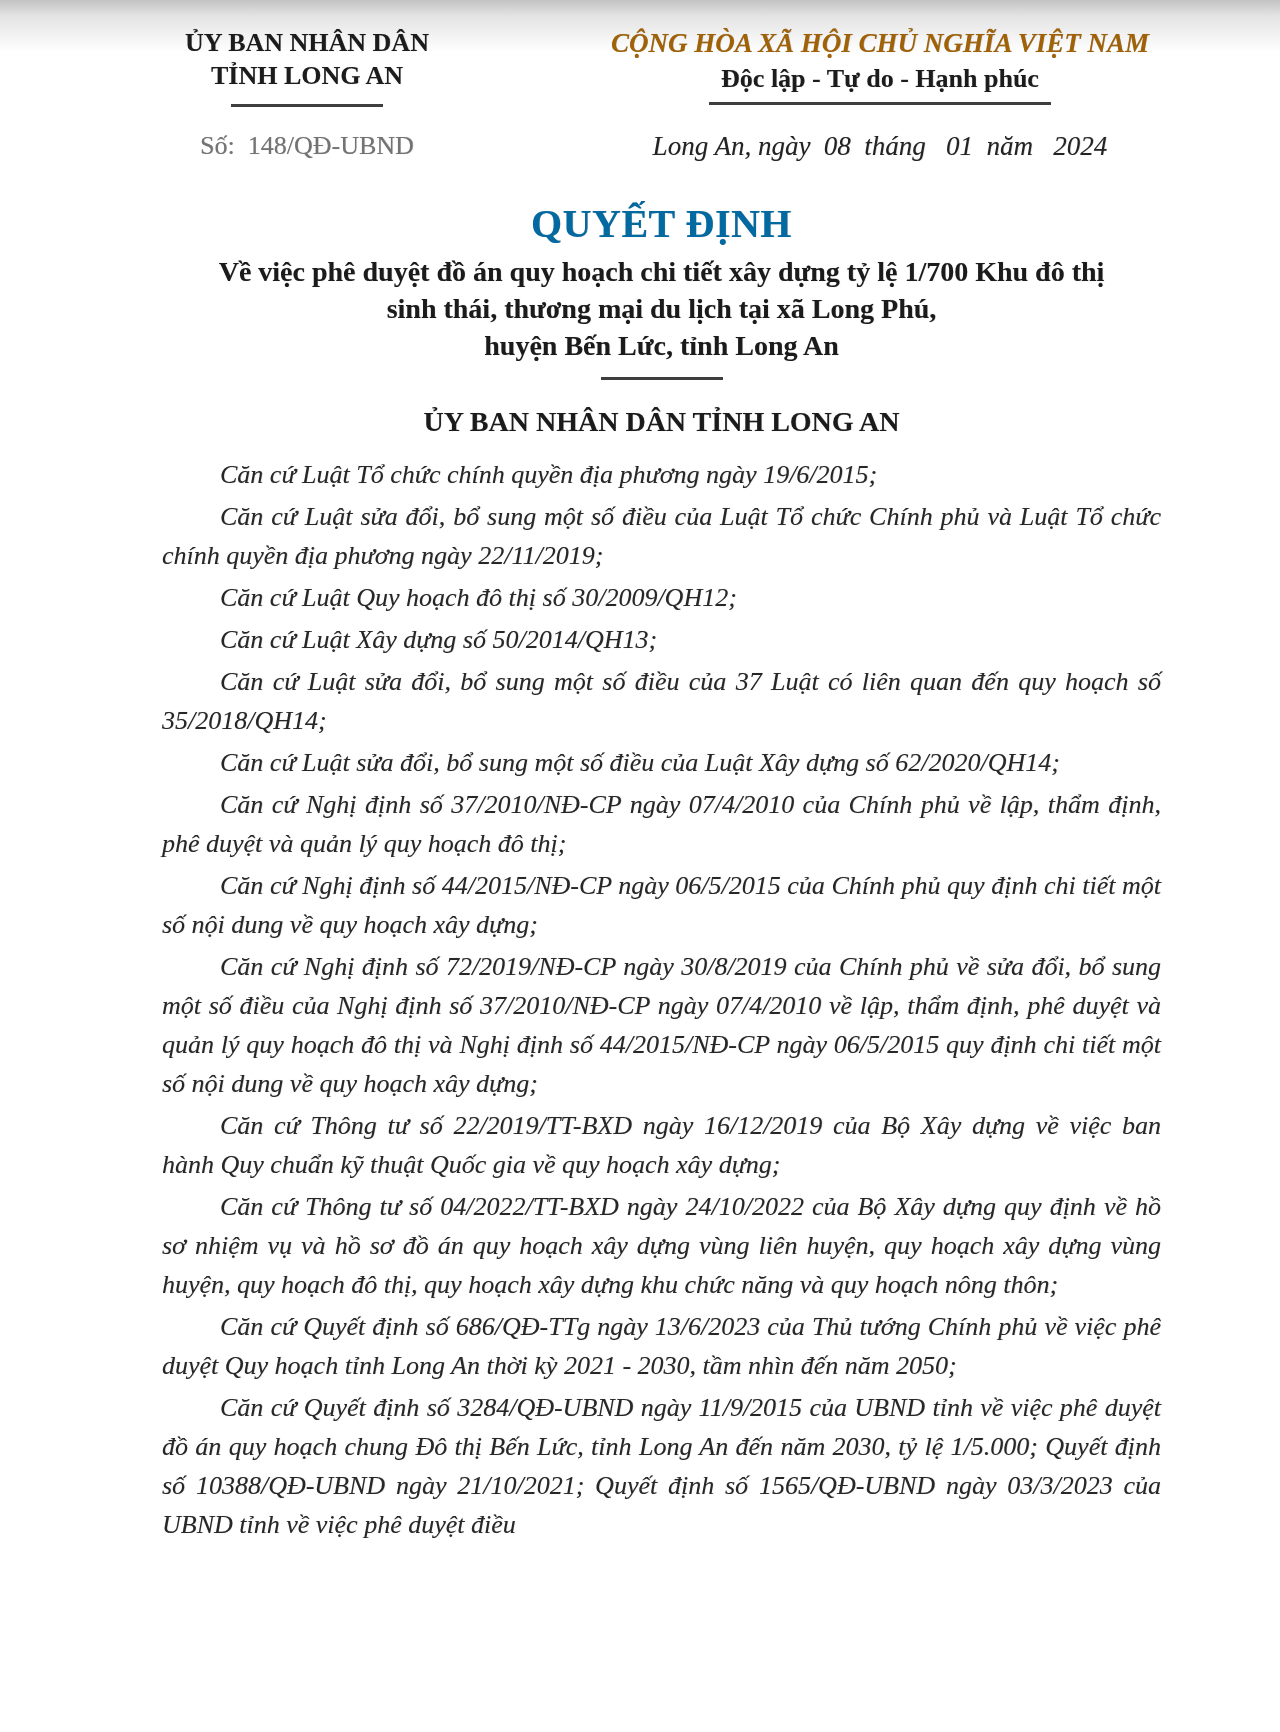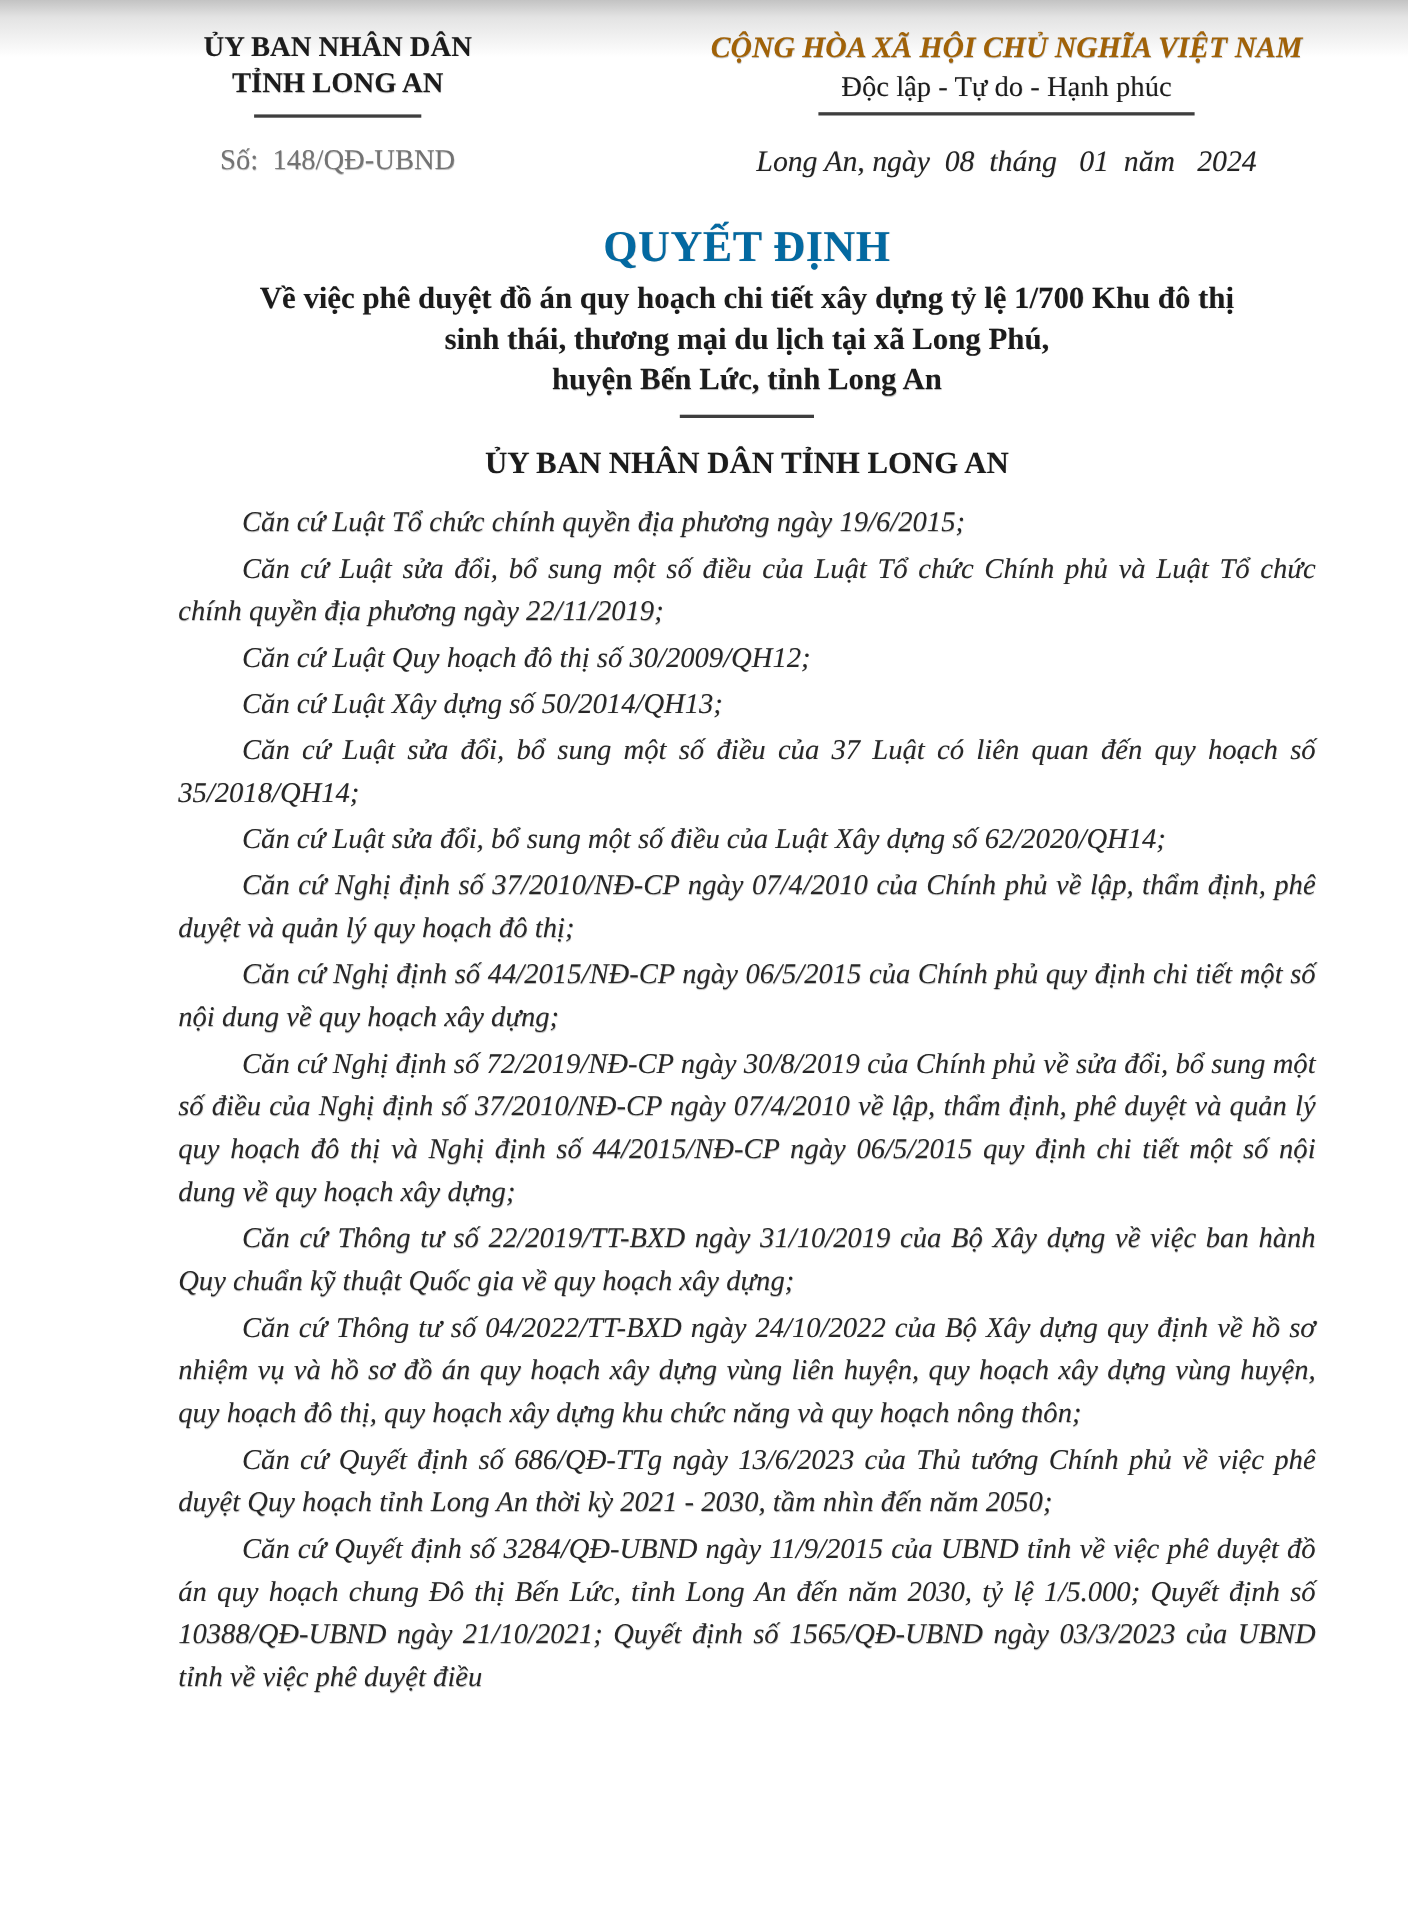--- a/index.html
+++ b/index.html
@@ -15,31 +15,31 @@
   }
   .top-shade {
     position: absolute;
     top: 0; left: 0; right: 0;
     height: 52px;
     background: linear-gradient(180deg, #c3c3c3 0%, #e3e3e3 30%, #ffffff 100%);
     pointer-events: none;
   }
   .content {
     position: relative;
-    padding: 26px 84px 0 162px; 
+    padding: 26px 119px 0 162px; 
   }
   .soft { text-shadow: 0.3px 0.3px 0.7px rgba(45,45,45,0.35); }
 
   
   .header { display: flex; justify-content: space-between; align-items: flex-start; }
   .header-left  { width: 290px; text-align: center; }
   .header-right { width: 562px; text-align: center; }
   .org-line   { font-weight: bold; font-size: 26px; line-height: 33px; color: #1c1c1c; }
   .motto-line1{ font-weight: bold; font-size: 27px; line-height: 34px; color: #a16207; font-style: italic; }
-  .motto-line2{ font-weight: normal; font-size: 26px; line-height: 33px; margin-top: 2px; color: #1c1c1c; }
+  .motto-line2{ font-weight: bold; font-size: 26px; line-height: 33px; margin-top: 2px; color: #1c1c1c; }
   .rule { height: 3px; background: #3e3e3e; }
   .rule-left  { width: 152px; margin: 12px auto 0; }
   .rule-right { width: 342px; margin: 7px auto 0; }
   .doc-number { margin-top: 24px; font-size: 26px; white-space: pre; color: #737373; }
   .dateline   { margin-top: 26px; font-style: italic; font-size: 27px; white-space: pre; color: #232323; }
 
   
   .title-block { text-align: center; margin-top: 38px; }
   .decision-title { font-size: 40px; font-weight: bold; margin: 0; color: #0369a1; letter-spacing: 0.5px; }
   .subtitle-line { font-size: 28px; font-weight: bold; line-height: 37px; color: #1b1b1b; }
@@ -102,20 +102,20 @@
     <div class="body-text">
       <p class="para soft">Căn cứ Luật Tổ chức chính quyền địa phương ngày 19/6/2015;</p>
       <p class="para soft">Căn cứ Luật sửa đổi, bổ sung một số điều của Luật Tổ chức Chính phủ và Luật Tổ chức chính quyền địa phương ngày 22/11/2019;</p>
       <p class="para soft">Căn cứ Luật Quy hoạch đô thị số 30/2009/QH12;</p>
       <p class="para soft">Căn cứ Luật Xây dựng số 50/2014/QH13;</p>
       <p class="para soft">Căn cứ Luật sửa đổi, bổ sung một số điều của 37 Luật có liên quan đến quy hoạch số 35/2018/QH14;</p>
       <p class="para soft">Căn cứ Luật sửa đổi, bổ sung một số điều của Luật Xây dựng số 62/2020/QH14;</p>
       <p class="para soft">Căn cứ Nghị định số 37/2010/NĐ-CP ngày 07/4/2010 của Chính phủ về lập, thẩm định, phê duyệt và quản lý quy hoạch đô thị;</p>
       <p class="para soft">Căn cứ Nghị định số 44/2015/NĐ-CP ngày 06/5/2015 của Chính phủ quy định chi tiết một số nội dung về quy hoạch xây dựng;</p>
       <p class="para soft">Căn cứ Nghị định số 72/2019/NĐ-CP ngày 30/8/2019 của Chính phủ về sửa đổi, bổ sung một số điều của Nghị định số 37/2010/NĐ-CP ngày 07/4/2010 về lập, thẩm định, phê duyệt và quản lý quy hoạch đô thị và Nghị định số 44/2015/NĐ-CP ngày 06/5/2015 quy định chi tiết một số nội dung về quy hoạch xây dựng;</p>
-      <p class="para soft">Căn cứ Thông tư số 22/2019/TT-BXD ngày 31/10/2019 của Bộ Xây dựng về việc ban hành Quy chuẩn kỹ thuật Quốc gia về quy hoạch xây dựng;</p>
+      <p class="para soft">Căn cứ Thông tư số 22/2019/TT-BXD ngày 16/12/2019 của Bộ Xây dựng về việc ban hành Quy chuẩn kỹ thuật Quốc gia về quy hoạch xây dựng;</p>
       <p class="para soft">Căn cứ Thông tư số 04/2022/TT-BXD ngày 24/10/2022 của Bộ Xây dựng quy định về hồ sơ nhiệm vụ và hồ sơ đồ án quy hoạch xây dựng vùng liên huyện, quy hoạch xây dựng vùng huyện, quy hoạch đô thị, quy hoạch xây dựng khu chức năng và quy hoạch nông thôn;</p>
       <p class="para soft">Căn cứ Quyết định số 686/QĐ-TTg ngày 13/6/2023 của Thủ tướng Chính phủ về việc phê duyệt Quy hoạch tỉnh Long An thời kỳ 2021 - 2030, tầm nhìn đến năm 2050;</p>
       <p class="para soft">Căn cứ Quyết định số 3284/QĐ-UBND ngày 11/9/2015 của UBND tỉnh về việc phê duyệt đồ án quy hoạch chung Đô thị Bến Lức, tỉnh Long An đến năm 2030, tỷ lệ 1/5.000; Quyết định số 10388/QĐ-UBND ngày 21/10/2021; Quyết định số 1565/QĐ-UBND ngày 03/3/2023 của UBND tỉnh về việc phê duyệt điều</p>
     </div>
 
   </div>
 </div>
 
 </body></html>

